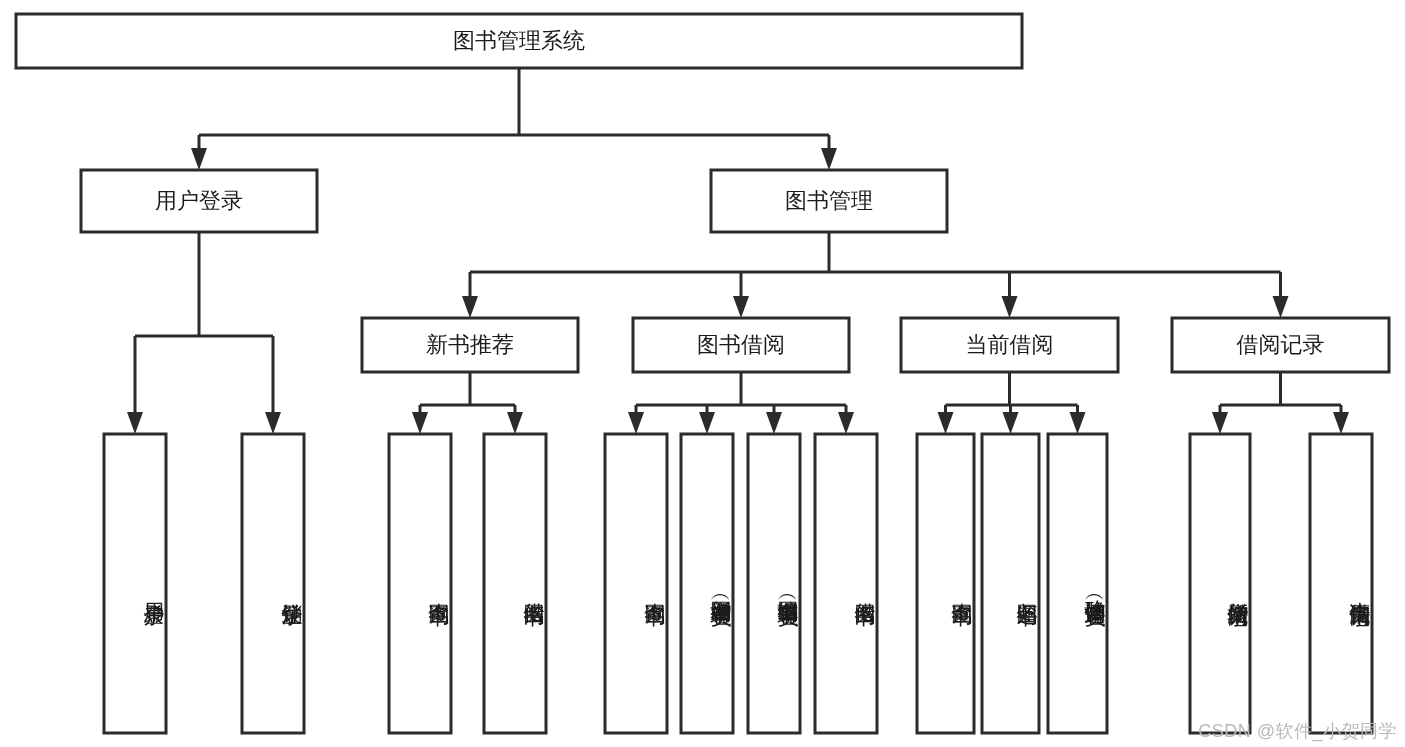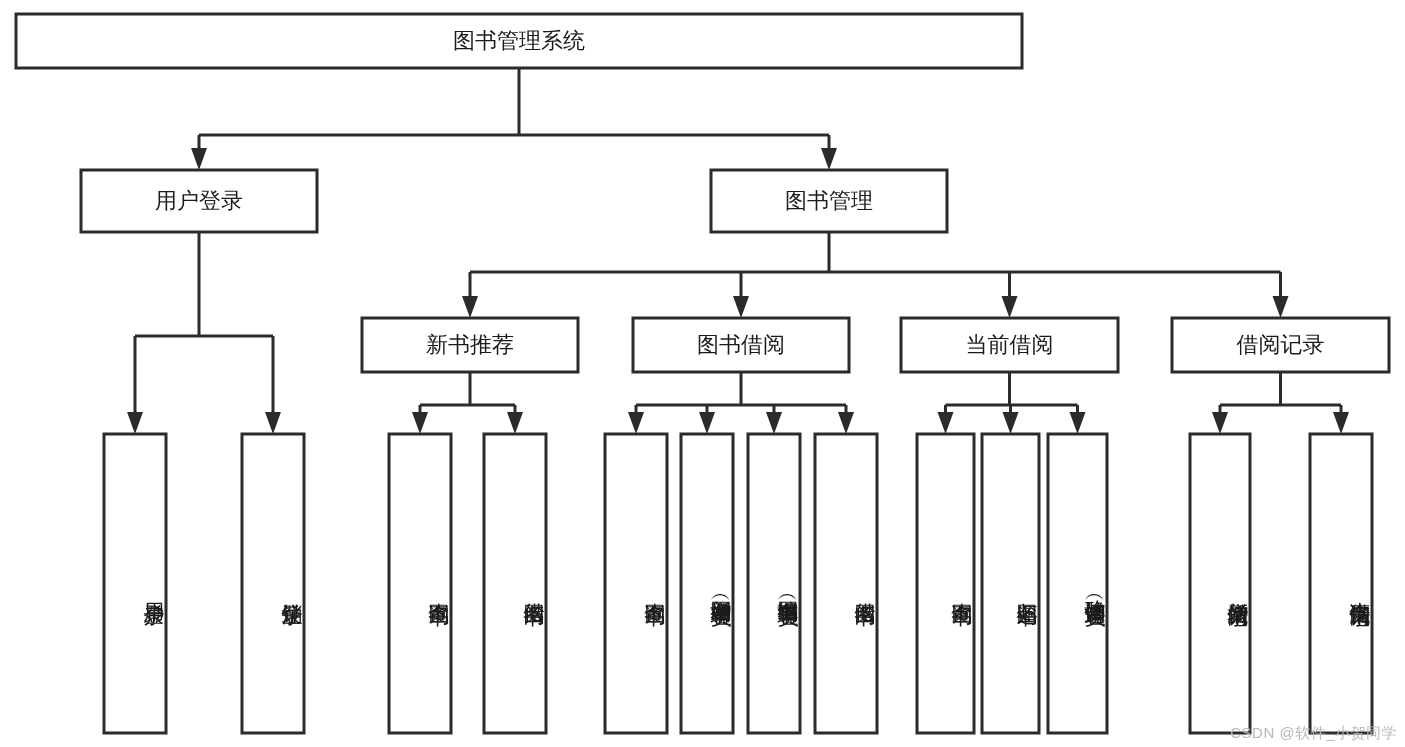--- a/index.html
+++ b/index.html
@@ -62,21 +62,21 @@
     justify-content: center;
     letter-spacing: 1px;
     white-space: nowrap;
     pointer-events: none;
   }
   .watermark {
     position: absolute;
     right: 8px;
     bottom: 4px;
     font-family: "Liberation Sans", "DejaVu Sans", sans-serif;
-    font-size: 15px;
+    font-size: 18px;
     color: #b9b9b9;
     letter-spacing: 0.5px;
     white-space: nowrap;
   }
 </style>
 </head>
 <body>
 
 <div id="diagram-root">
 

